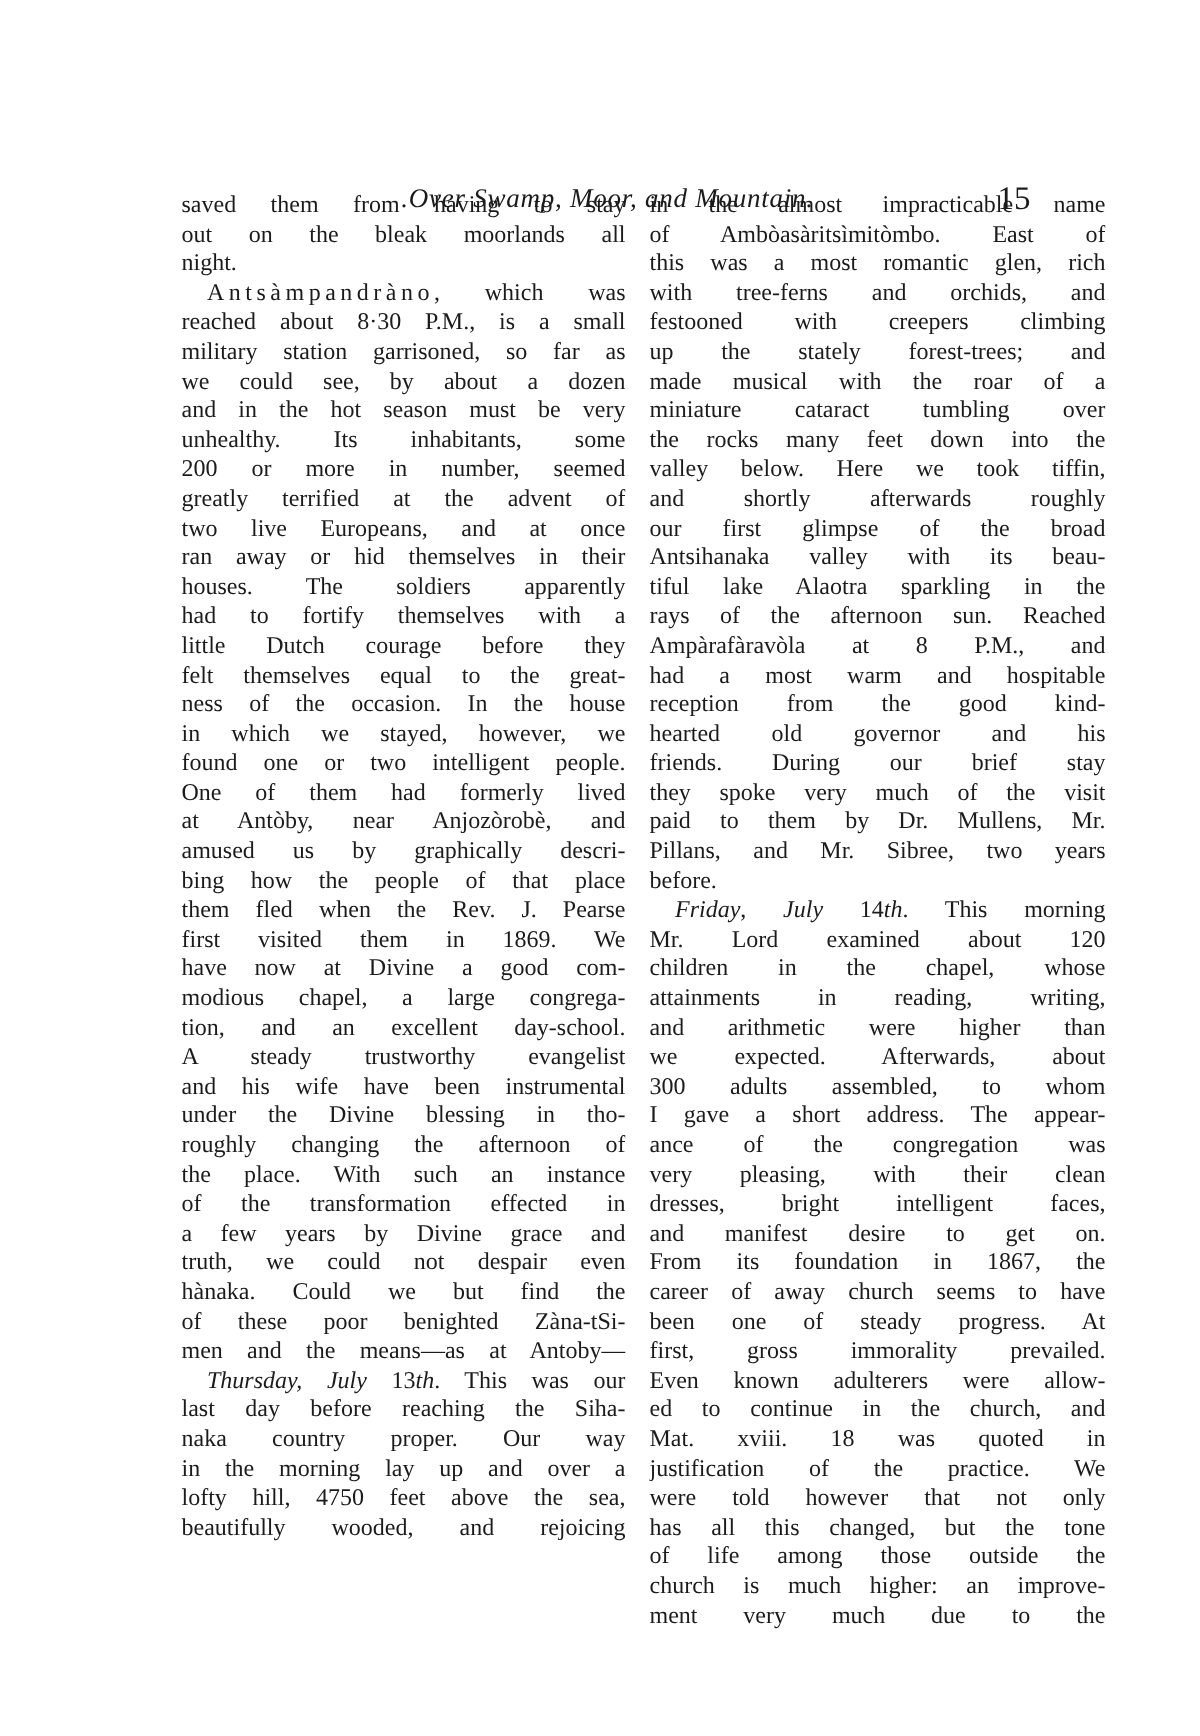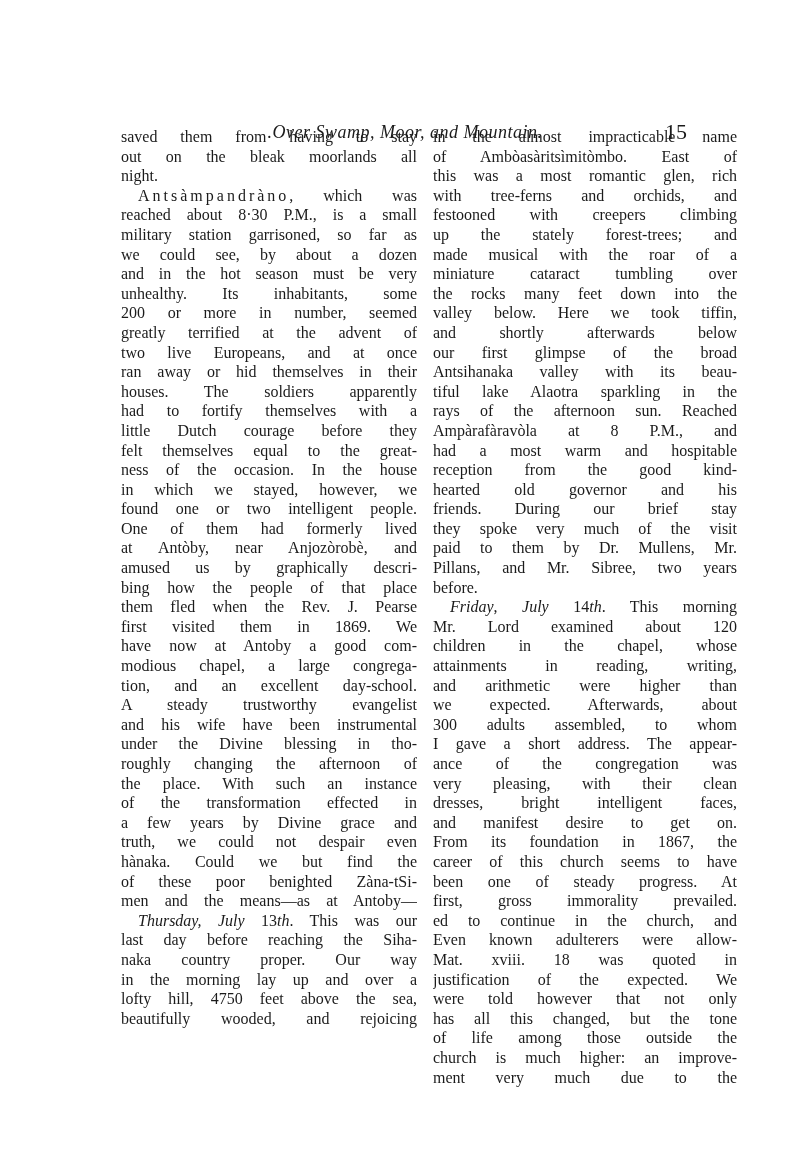--- a/index.html
+++ b/index.html
@@ -89,21 +89,21 @@
         <div class="line"><span>felt themselves equal to the great-</span></div>
         <div class="line"><span>ness of the occasion.  In the house</span></div>
         <div class="line"><span>in which we stayed, however, we</span></div>
         <div class="line"><span>found one or two intelligent people.</span></div>
         <div class="line"><span>One of them had formerly lived</span></div>
         <div class="line"><span>at Antòby, near Anjozòrobè, and</span></div>
         <div class="line"><span>amused us by graphically descri-</span></div>
         <div class="line"><span>bing how the people of that place</span></div>
         <div class="line"><span>them fled when the Rev. J. Pearse</span></div>
         <div class="line"><span>first visited them in 1869.  We</span></div>
-        <div class="line"><span>have now at Antoby a good com-</span></div>
+        <div class="line"><span>have now at Divine a good com-</span></div>
         <div class="line"><span>modious chapel, a large congrega-</span></div>
         <div class="line"><span>tion, and an excellent day-school.</span></div>
         <div class="line"><span>A steady trustworthy evangelist</span></div>
         <div class="line"><span>and his wife have been instrumental</span></div>
         <div class="line"><span>under the Divine blessing in tho-</span></div>
         <div class="line"><span>roughly changing the afternoon of</span></div>
         <div class="line"><span>the place.  With such an instance</span></div>
         <div class="line"><span>of the transformation effected in</span></div>
         <div class="line"><span>a few years by Divine grace and</span></div>
         <div class="line"><span>truth, we could not despair even</span></div>
@@ -121,21 +121,21 @@
         <div class="line"><span>in the almost impracticable name</span></div>
         <div class="line"><span>of Ambòasàritsìmitòmbo.  East of</span></div>
         <div class="line"><span>this was a most romantic glen, rich</span></div>
         <div class="line"><span>with tree-ferns and orchids, and</span></div>
         <div class="line"><span>festooned with creepers climbing</span></div>
         <div class="line"><span>up the stately forest-trees; and</span></div>
         <div class="line"><span>made musical with the roar of a</span></div>
         <div class="line"><span>miniature cataract tumbling over</span></div>
         <div class="line"><span>the rocks many feet down into the</span></div>
         <div class="line"><span>valley below.  Here we took tiffin,</span></div>
-        <div class="line"><span>and shortly afterwards below</span></div>
+        <div class="line"><span>and shortly afterwards roughly</span></div>
         <div class="line"><span>our first glimpse of the broad</span></div>
         <div class="line"><span>Antsihanaka valley with its beau-</span></div>
         <div class="line"><span>tiful lake Alaotra sparkling in the</span></div>
         <div class="line"><span>rays of the afternoon sun. Reached</span></div>
         <div class="line"><span>Ampàrafàravòla at 8 P.M., and</span></div>
         <div class="line"><span>had a most warm and hospitable</span></div>
         <div class="line"><span>reception from the good kind-</span></div>
         <div class="line"><span>hearted old governor and his</span></div>
         <div class="line"><span>friends.  During our brief stay</span></div>
         <div class="line"><span>they spoke very much of the visit</span></div>
@@ -148,27 +148,27 @@
         <div class="line"><span>attainments in reading, writing,</span></div>
         <div class="line"><span>and arithmetic were higher than</span></div>
         <div class="line"><span>we expected.  Afterwards, about</span></div>
         <div class="line"><span>300 adults assembled, to whom</span></div>
         <div class="line"><span>I gave a short address. The appear-</span></div>
         <div class="line"><span>ance of the congregation was</span></div>
         <div class="line"><span>very pleasing, with their clean</span></div>
         <div class="line"><span>dresses, bright intelligent faces,</span></div>
         <div class="line"><span>and manifest desire to get on.</span></div>
         <div class="line"><span>From its foundation in 1867, the</span></div>
-        <div class="line"><span>career of this church seems to have</span></div>
+        <div class="line"><span>career of away church seems to have</span></div>
         <div class="line"><span>been one of steady progress.  At</span></div>
         <div class="line"><span>first, gross immorality prevailed.</span></div>
+        <div class="line"><span>Even known adulterers were allow-</span></div>
         <div class="line"><span>ed to continue in the church, and</span></div>
-        <div class="line"><span>Even known adulterers were allow-</span></div>
         <div class="line"><span>Mat. xviii. 18 was quoted in</span></div>
-        <div class="line"><span>justification of the expected.  We</span></div>
+        <div class="line"><span>justification of the practice.  We</span></div>
         <div class="line"><span>were told however that not only</span></div>
         <div class="line"><span>has all this changed, but the tone</span></div>
         <div class="line"><span>of life among those outside the</span></div>
         <div class="line"><span>church is much higher:  an improve-</span></div>
         <div class="line"><span>ment very much due to the</span></div>
       </div>
   </div>
 
 </div>
 

